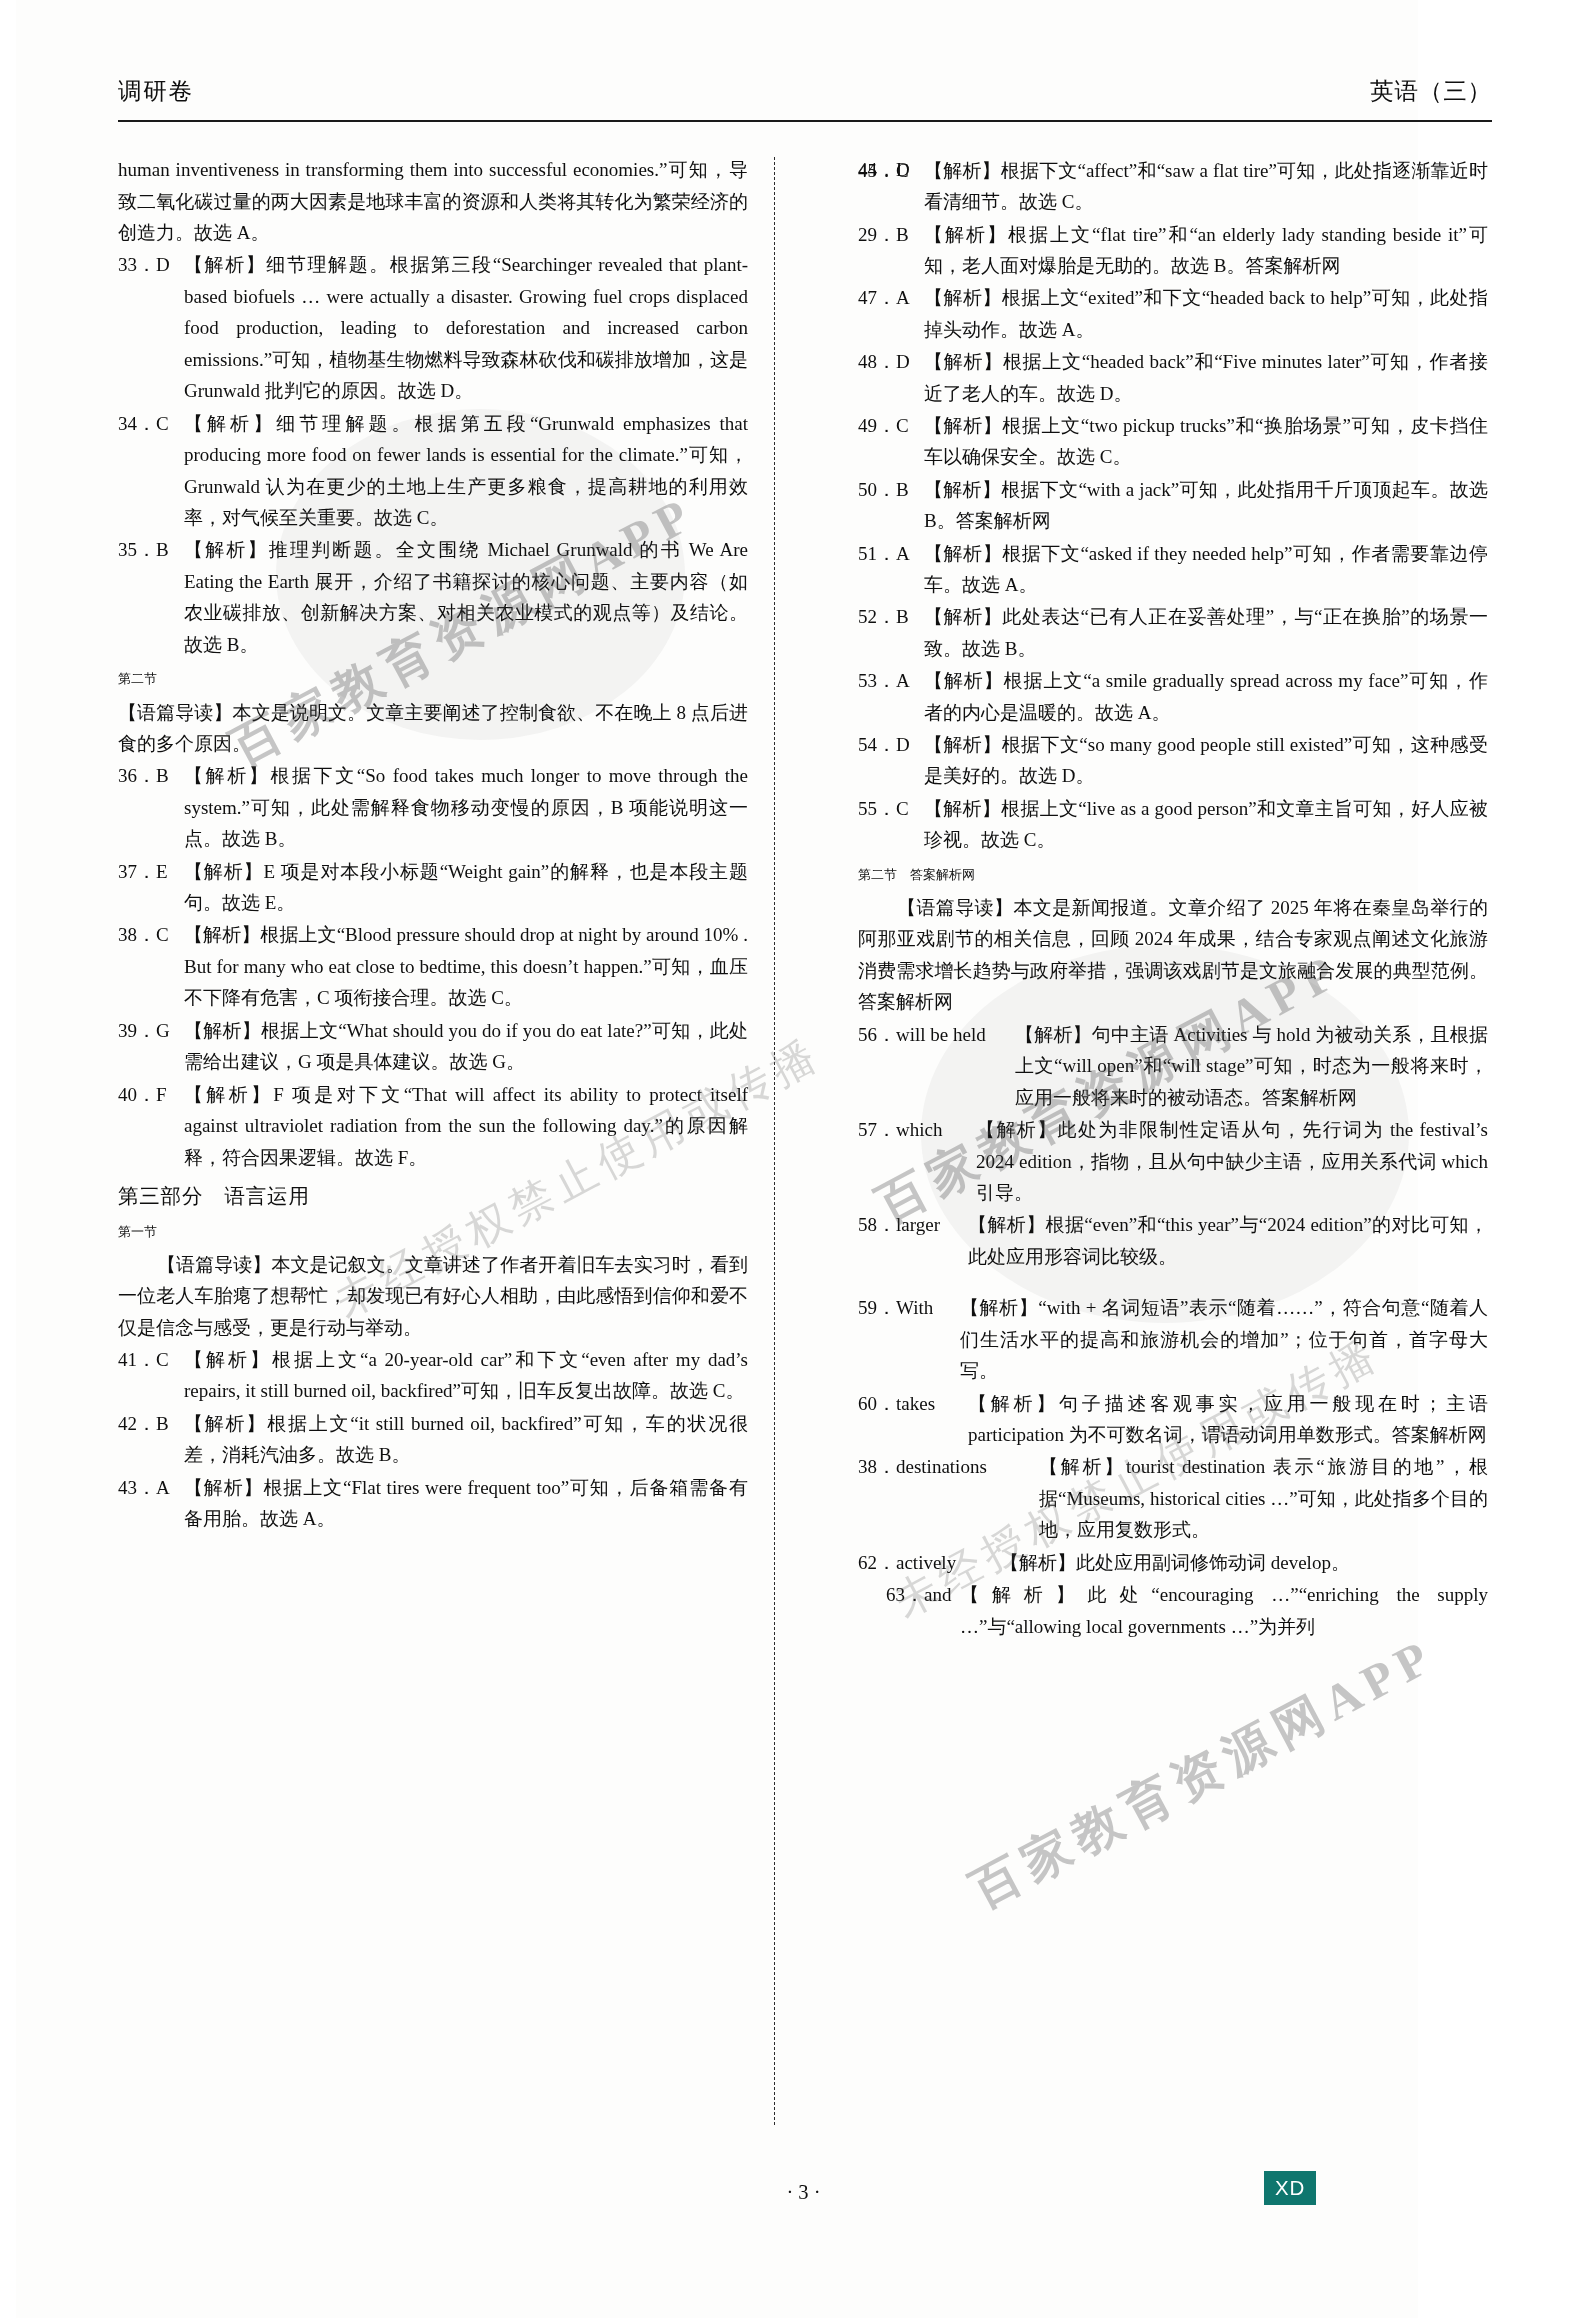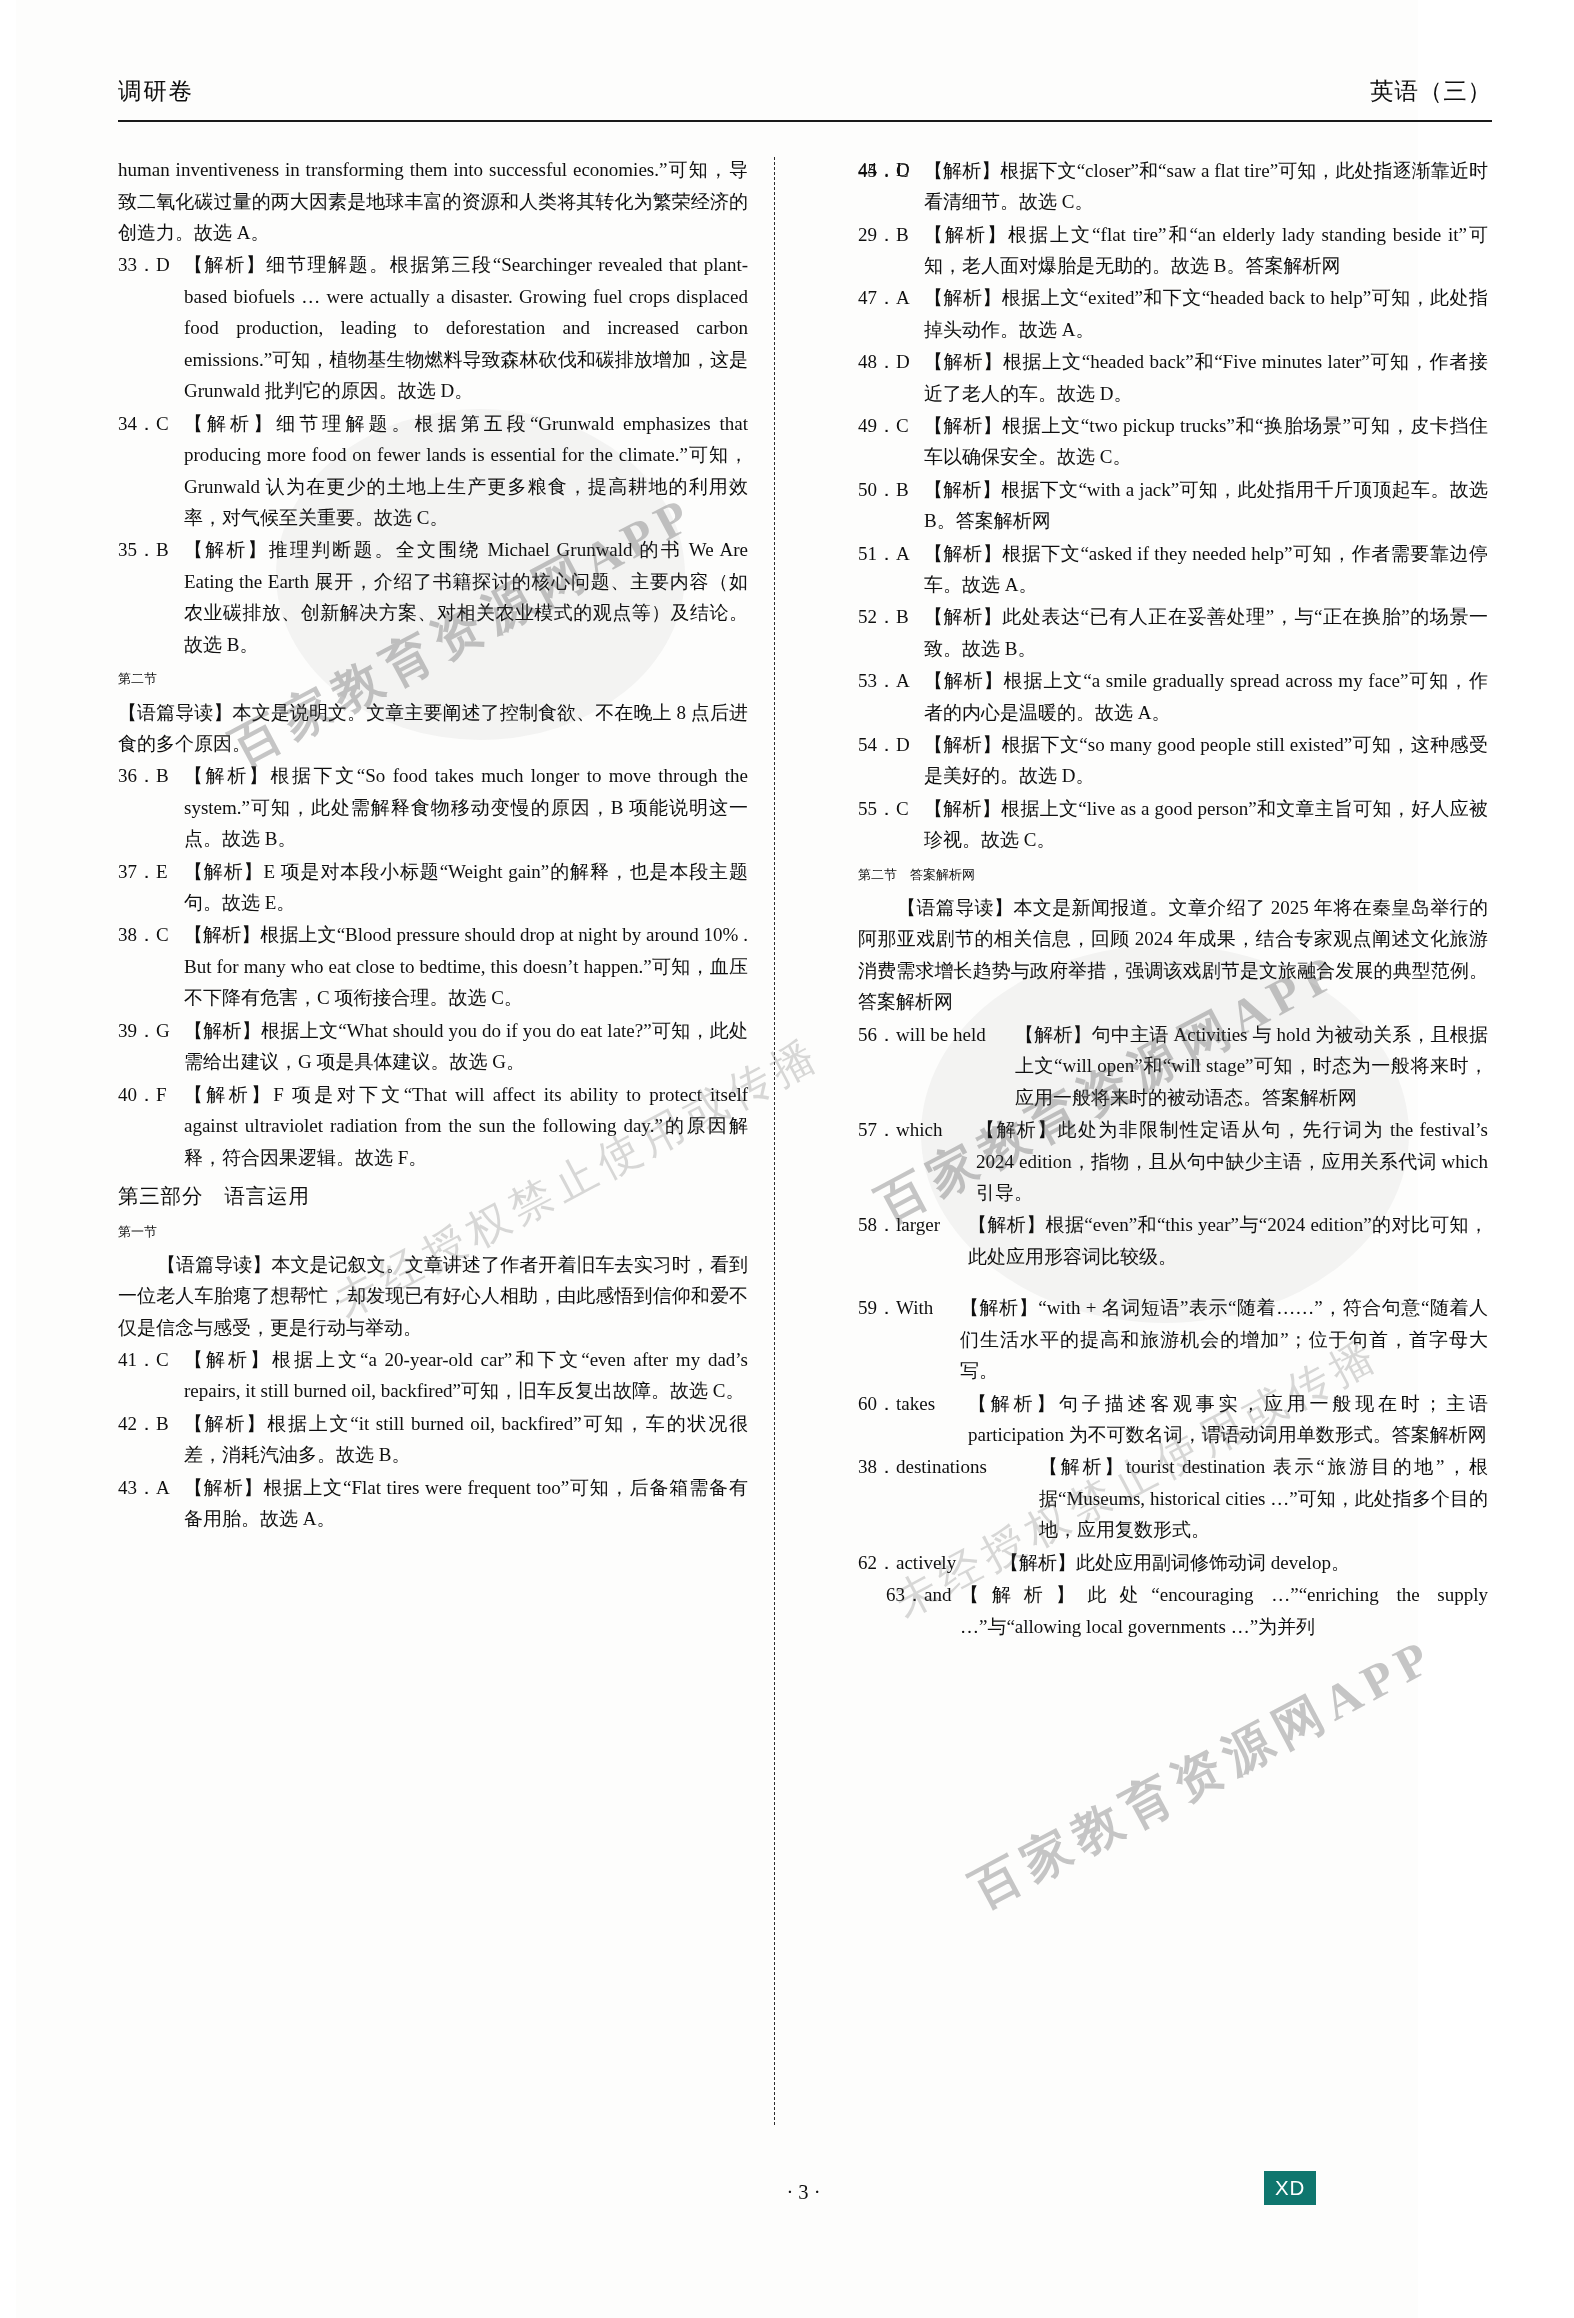--- a/index.html
+++ b/index.html
@@ -239,21 +239,21 @@
   </div>
 
   <div class="col col-right">
 
     <div class="num-item">
       <span class="nm">44．D</span>
     </div>
 
     <div class="num-item">
       <span class="nm">45．C</span>
-      <span class="cont">【解析】根据下文“closer”和“saw a flat tire”可知，此处指逐渐靠近时看清细节。故选 C。</span>
+      <span class="cont">【解析】根据下文“affect”和“saw a flat tire”可知，此处指逐渐靠近时看清细节。故选 C。</span>
     </div>
     <div class="num-item">
       <span class="nm">29．B</span>
       <span class="cont">【解析】根据上文“flat tire”和“an elderly lady standing beside it”可知，老人面对爆胎是无助的。故选 B。答案解析网</span>
     </div>
     <div class="num-item">
       <span class="nm">47．A</span>
       <span class="cont">【解析】根据上文“exited”和下文“headed back to help”可知，此处指掉头动作。故选 A。</span>
     </div>
     <div class="num-item">

